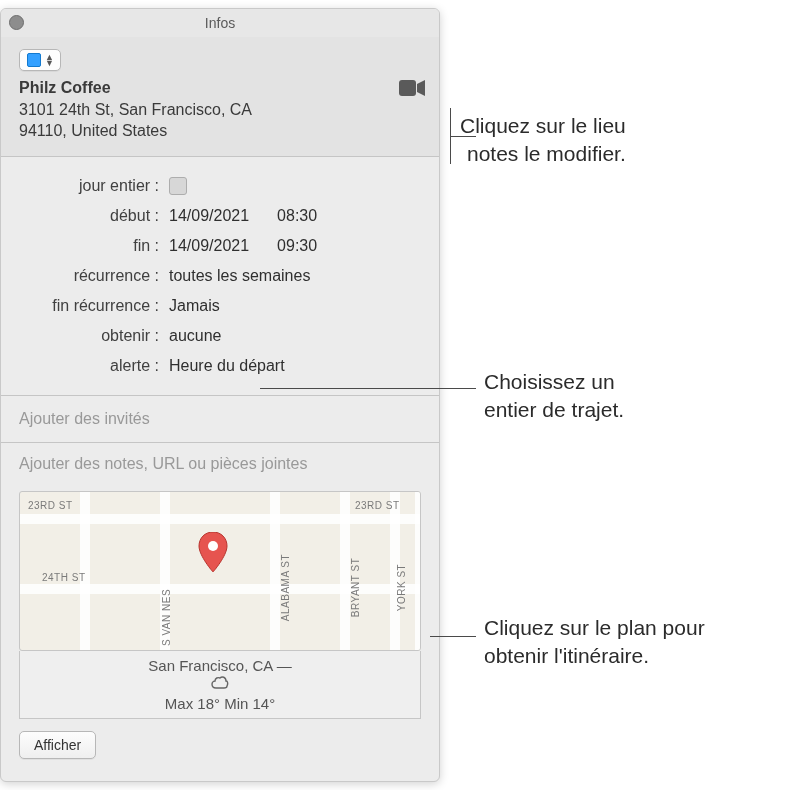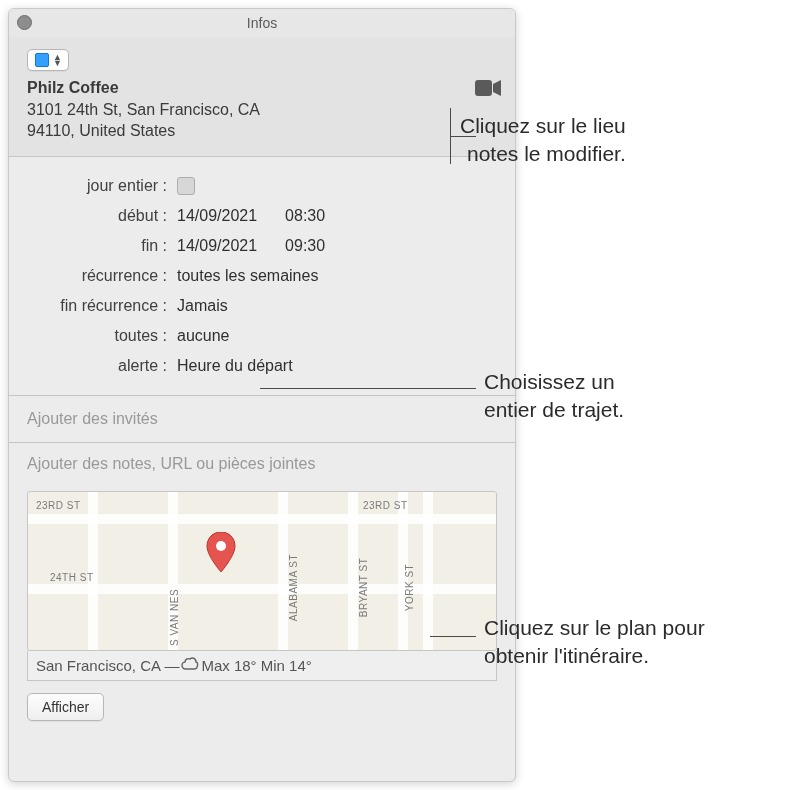--- a/index.html
+++ b/index.html
@@ -6,23 +6,23 @@
   body {
     font-family: -apple-system, "Helvetica Neue", Helvetica, Arial, sans-serif;
     background: #fff;
     width: 798px;
     height: 790px;
     position: relative;
     color: #3a3a3a;
   }
   .panel {
     position: absolute;
-    left: 8px;
+    left: 0;
     top: 8px;
-    width: 508px;
+    width: 440px;
     height: 774px;
     background: #ececec;
     border: 1px solid #c9c9c9;
     border-radius: 6px;
     box-shadow: 0 2px 10px rgba(0,0,0,.18);
     overflow: hidden;
   }
   .titlebar {
     position: relative;
     height: 28px;
@@ -164,20 +164,21 @@
     margin: 0 18px;
     border: 1px solid #c6c6c6;
     border-top: none;
     background: #efefef;
     font-size: 15px;
     color: #555;
     padding: 6px 8px;
     display: flex;
     align-items: center;
     gap: 2px;
+    flex-direction: column;
   }
   .footer-bar {
     padding: 12px 18px;
   }
   .show-btn {
     background: linear-gradient(#fdfdfd,#efefef);
     border: 1px solid #b7b7b7;
     border-radius: 5px;
     padding: 5px 14px;
     font-size: 14px;
@@ -264,21 +265,21 @@
           <span>toutes les semaines</span>
         </div>
     </div>
     <div class="row">
       <div class="lbl">fin récurrence :</div>
       <div class="val">
           <span>Jamais</span>
         </div>
     </div>
     <div class="row">
-      <div class="lbl">toutes :</div>
+      <div class="lbl">obtenir :</div>
       <div class="val">
           <span>aucune</span>
         </div>
     </div>
     <div class="row">
       <div class="lbl">alerte :</div>
       <div class="val">
           <span>Heure du départ</span>
         </div>
     </div>

